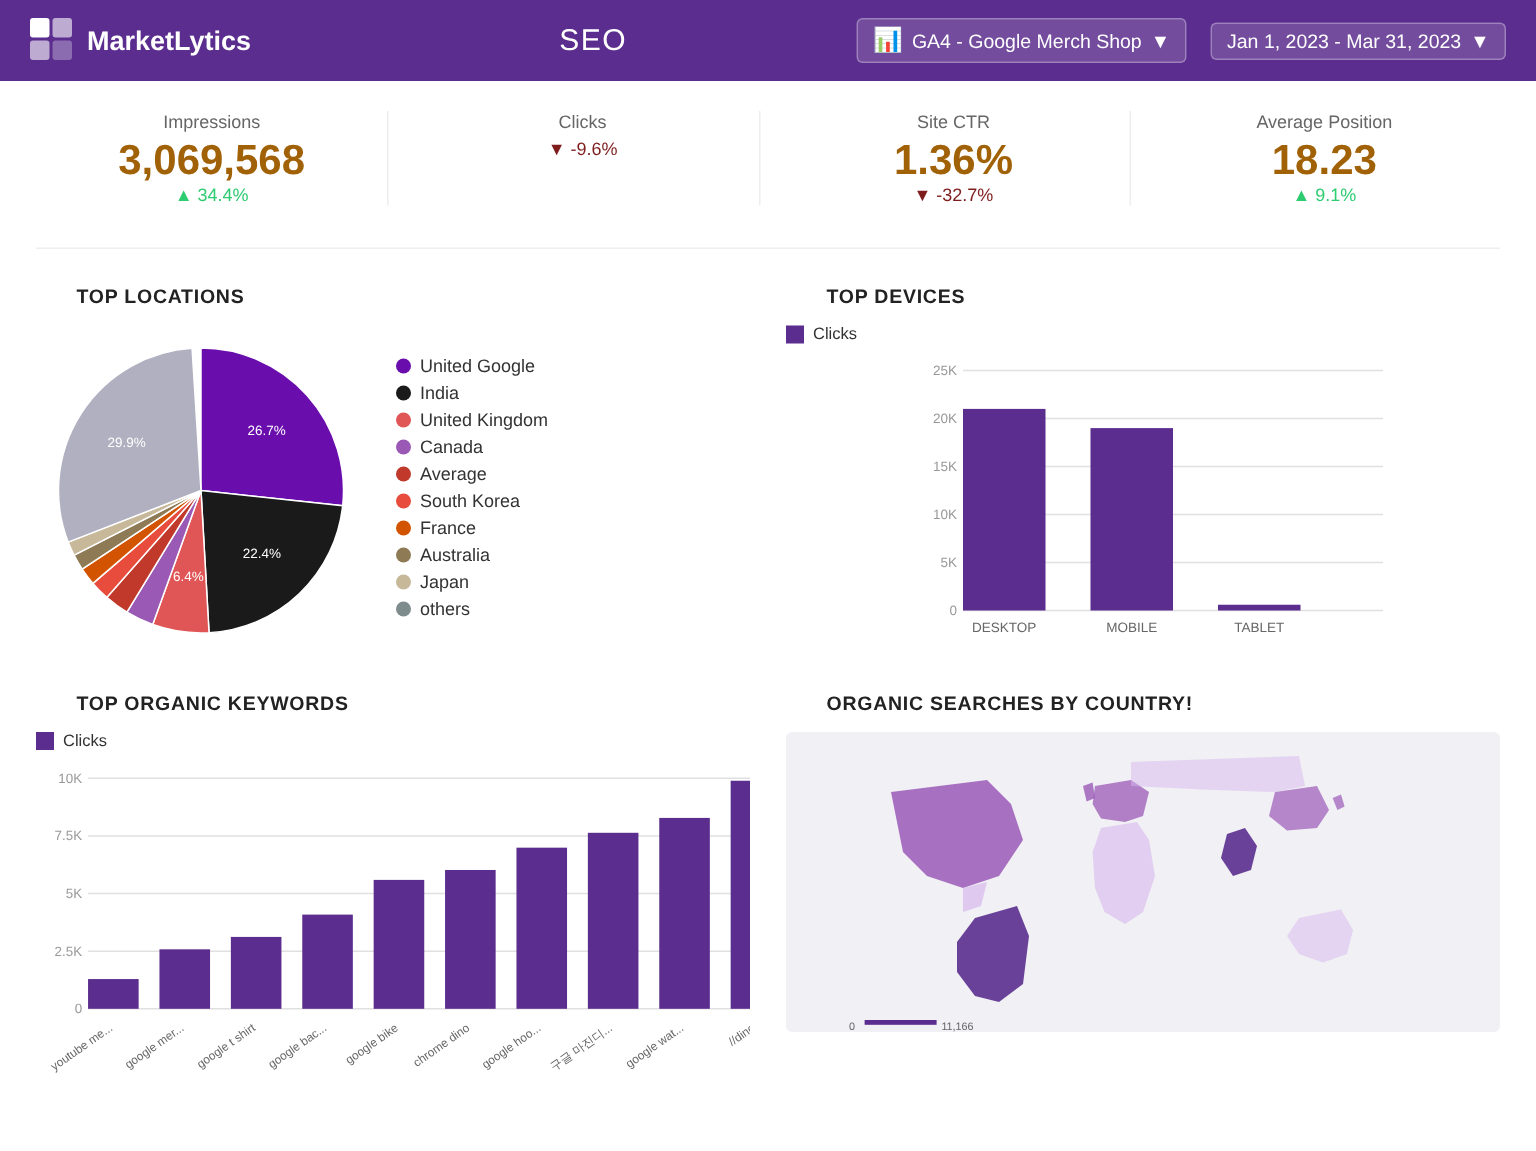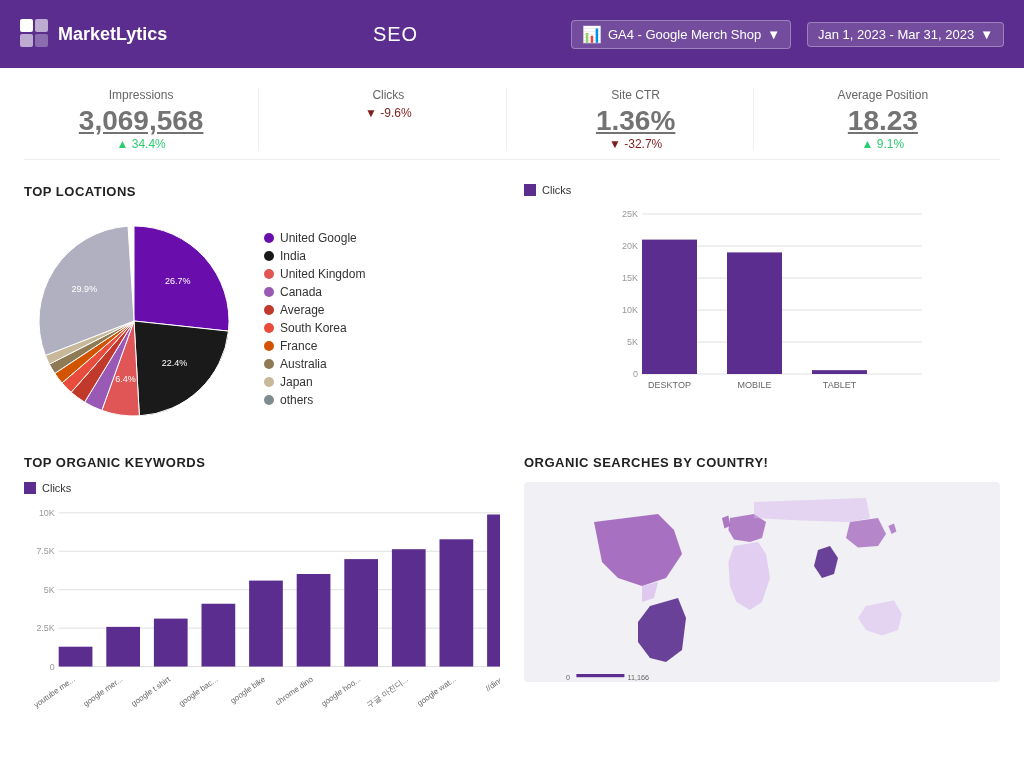--- a/index.html
+++ b/index.html
@@ -3,21 +3,21 @@
   <meta charset="utf-8">
   <style>
     * { box-sizing: border-box; margin: 0; padding: 0; }
     body { font-family: Arial, sans-serif; background: #f5f5f5; }
 
     .header {
       background: #5b2d8e;
       display: flex;
       align-items: center;
       padding: 0 20px;
-      height: 68px;
+      height: 54px;
       color: white;
     }
     .logo {
       display: flex;
       align-items: center;
       gap: 8px;
       font-size: 18px;
       font-weight: bold;
       color: white;
       min-width: 200px;
@@ -59,50 +59,51 @@
       background: white;
       min-height: calc(767px - 52px);
     }
 
     
     .kpi-row {
       display: flex;
       gap: 12px;
       margin-bottom: 24px;
       border-bottom: 1px solid #eee;
-      padding-bottom: 8px;
+      padding-bottom: 28px;
     }
     .kpi-item {
       flex: 1;
       text-align: center;
       padding: 0 20px;
       border-right: 1px solid #eee;
     }
     .kpi-item:last-child { border-right: none; }
     .kpi-label { font-size: 12px; color: #666; margin-bottom: 4px; }
-    .kpi-value { font-size: 28px; font-weight: bold; color: #737373; line-height: 1.1; text-decoration: underline; }
+    .kpi-value { font-size: 28px; font-weight: bold; color: #a16207; line-height: 1.1; }
     .kpi-change { font-size: 12px; margin-top: 0; }
     .change-up { color: #2ecc71; }
     .change-down { color: #7f1d1d; }
 
     
     .two-col {
       display: flex;
       gap: 24px;
       margin-bottom: 24px;
     }
     .col-left { flex: 1; }
     .col-right { flex: 1; }
 
     .section-title {
       font-size: 13px;
       font-weight: bold;
       color: #222;
       margin-bottom: 12px;
       letter-spacing: 0.5px;
+      margin-left: 27px;
     }
 
     
     .pie-container {
       display: flex;
       align-items: center;
       gap: 20px;
     }
     .pie-svg { flex-shrink: 0; }
     .legend { font-size: 12px; }
@@ -273,20 +274,21 @@
             </div>
             <div class="legend-item">
               <div class="legend-dot" style="background:#7f8c8d"></div>
               <span>others</span>
             </div>
           </div>
       </div>
     </div>
 
     <div class="col-right devices-section">
+      <div class="section-title">TOP DEVICES</div>
       <div class="click-legend">
         <div class="legend-square"></div>
         <span>Clicks</span>
       </div>
       <div class="bar-chart-area">
         <svg id="devices-svg" width="100%" height="200" viewBox="0 0 320 200">
             <line x1="40" x2="320" y1="170" y2="170" stroke="#e0e0e0" stroke-width="1"></line>
             <text x="36" y="173" text-anchor="end" font-size="9" fill="#999">0</text>
             <line x1="40" x2="320" y1="138" y2="138" stroke="#e0e0e0" stroke-width="1"></line>
             <text x="36" y="141" text-anchor="end" font-size="9" fill="#999">5K</text>

